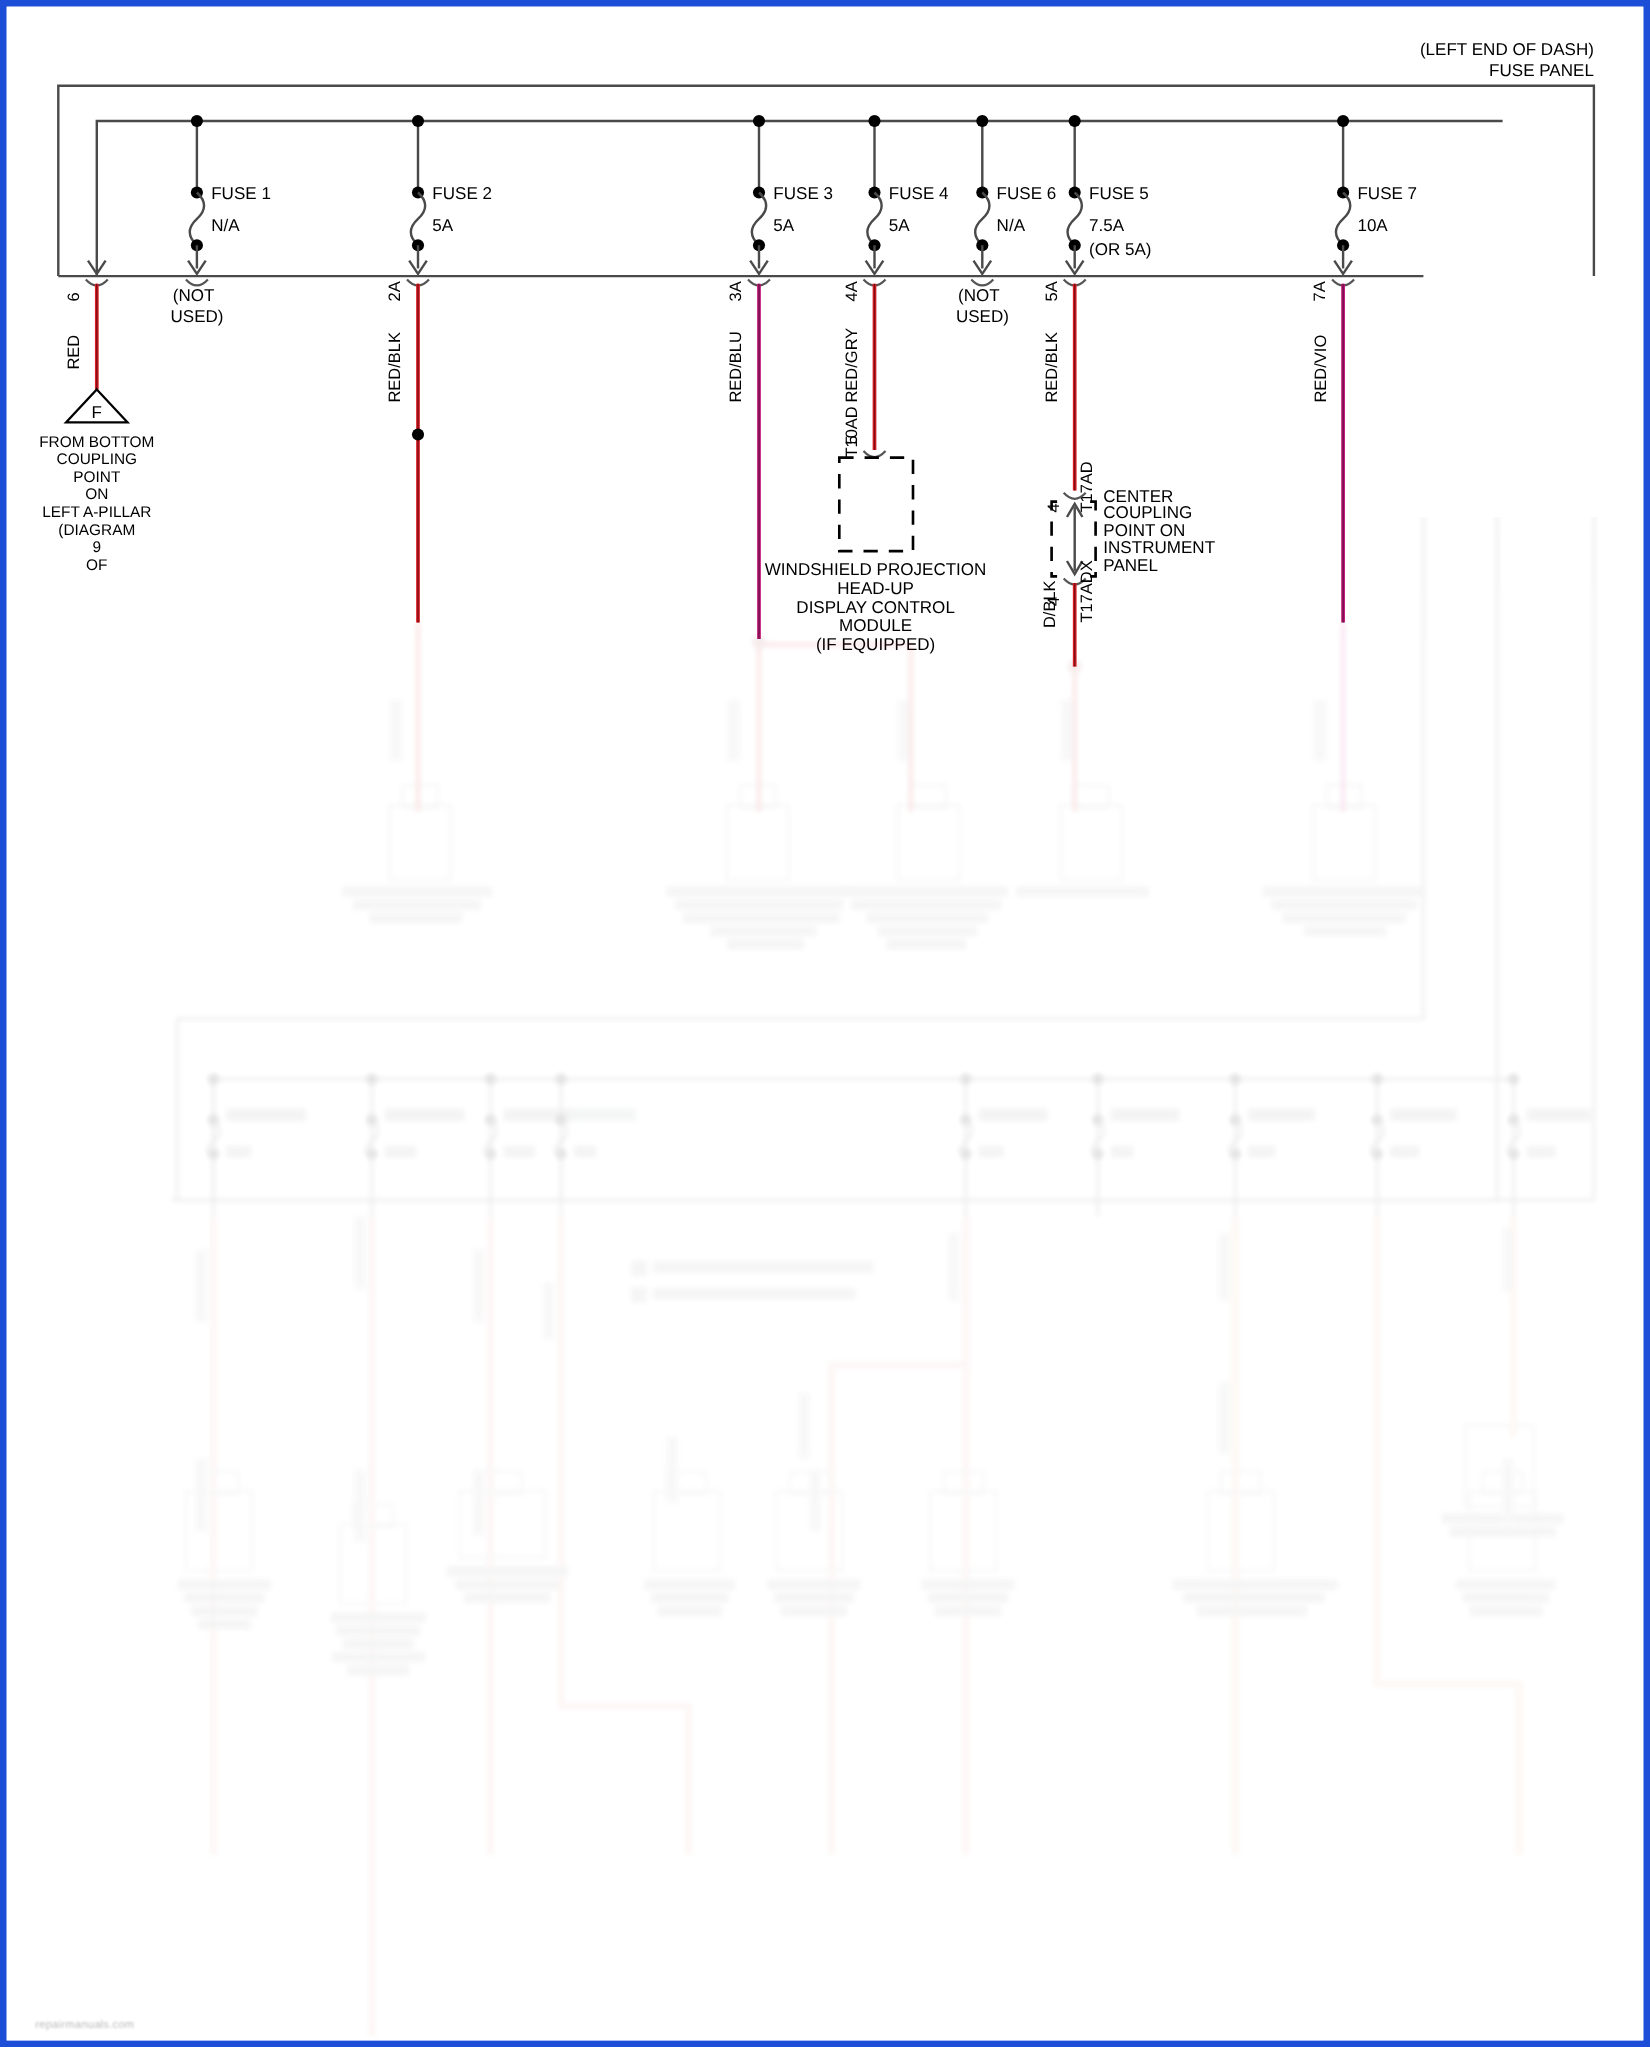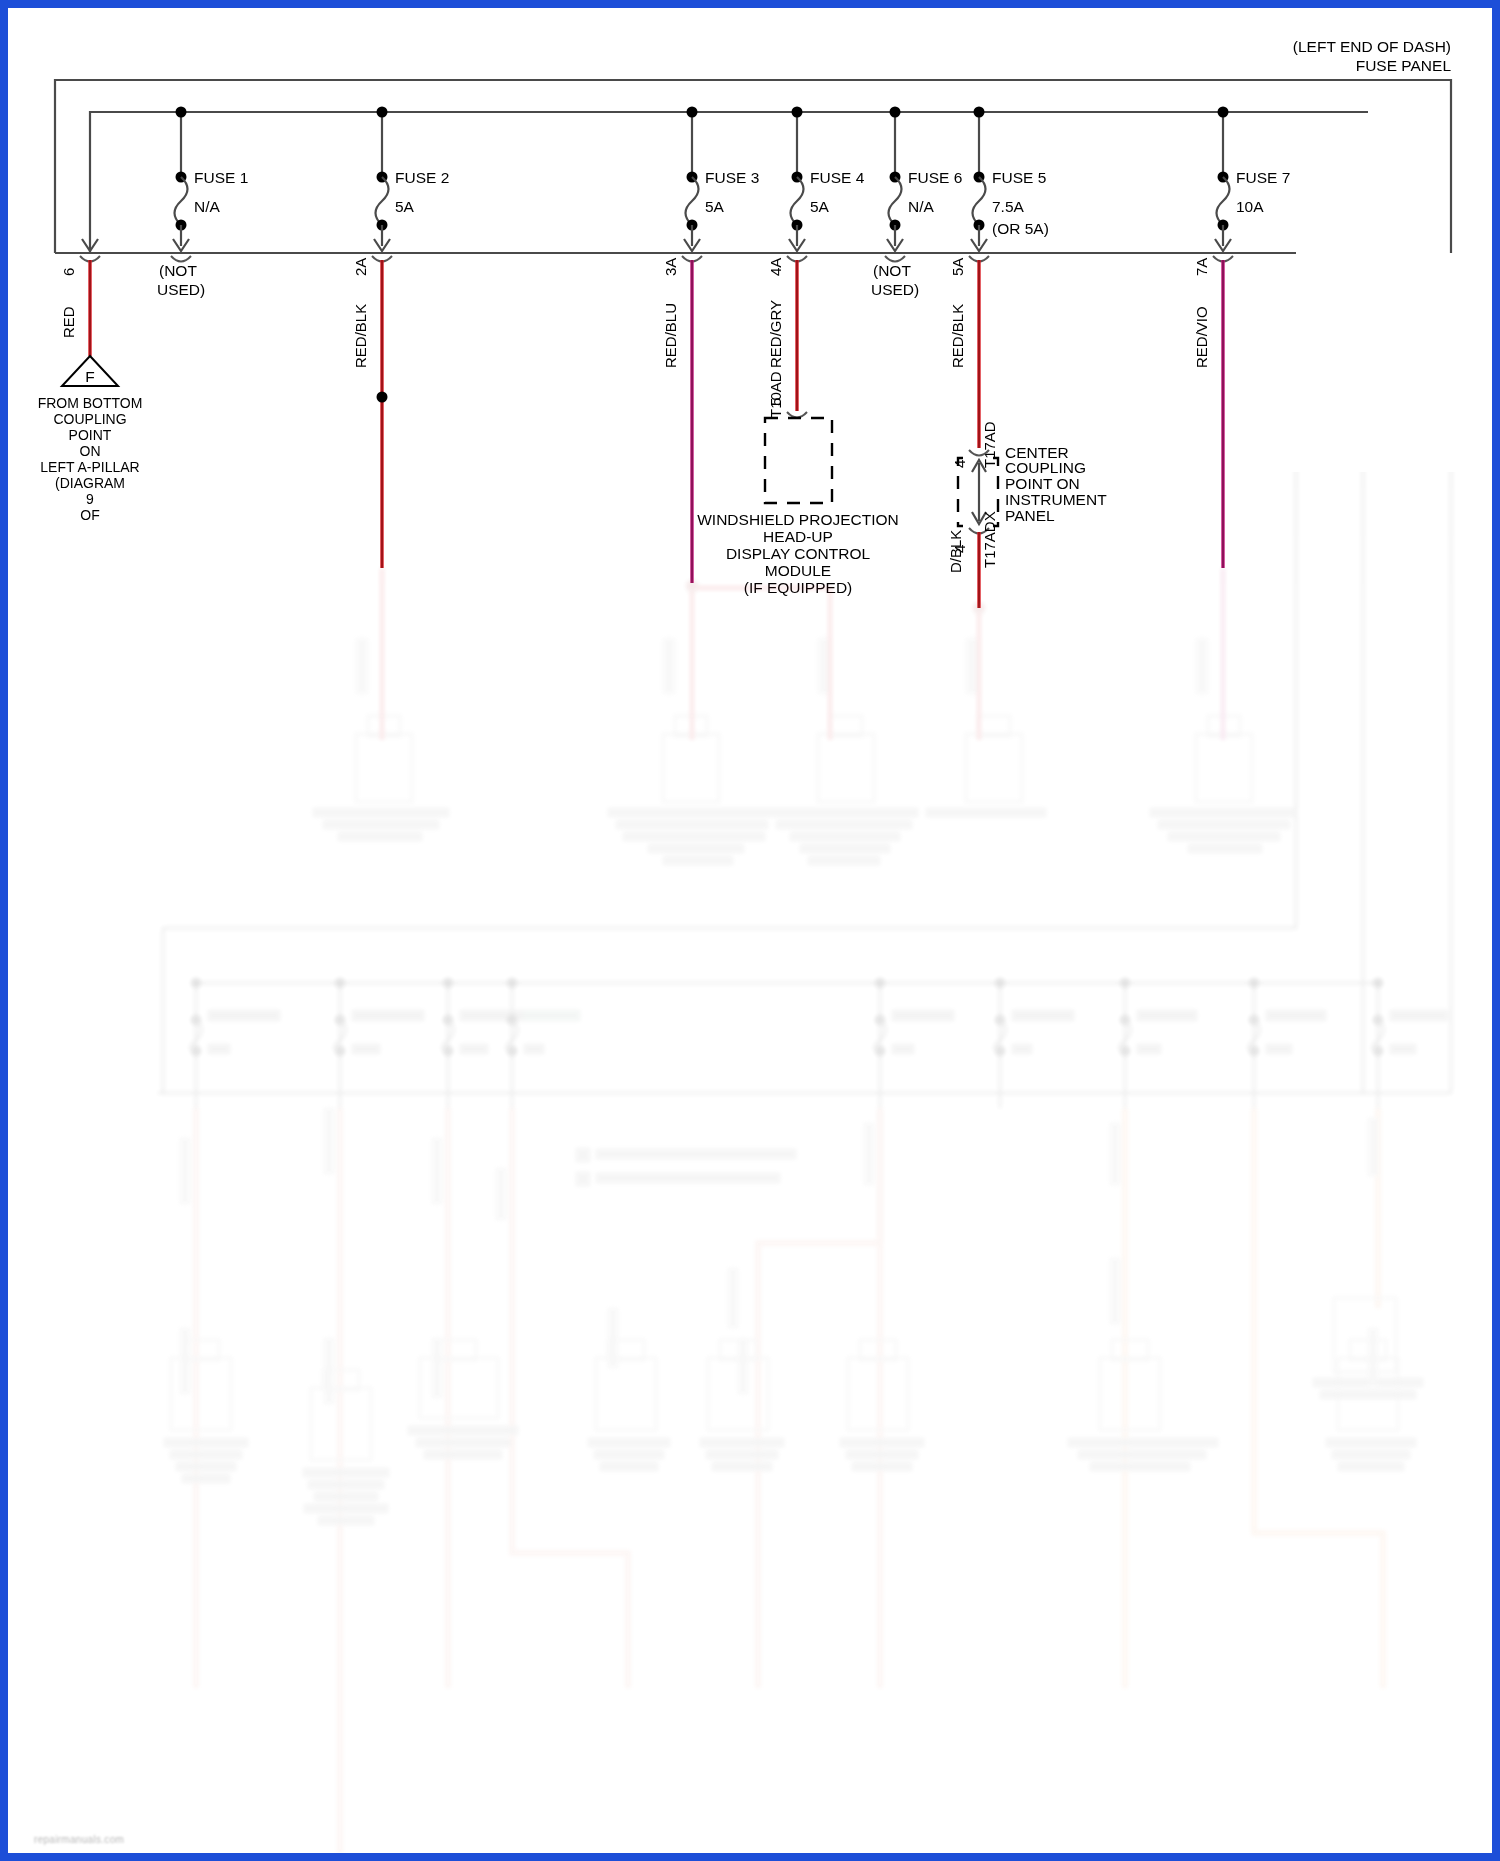--- a/index.html
+++ b/index.html
@@ -1,19 +1,19 @@
 <!DOCTYPE html>
 <html><head>
 <meta charset="utf-8">
 <style>
   html,body{margin:0;padding:0;background:#e8e8e8;}
   body{font-family:"Liberation Sans",sans-serif;}
   .page{
     position:relative;width:1500px;height:1861px;background:#ffffff;
-    box-sizing:border-box;border:8px solid #1d4ed8;overflow:hidden;
+    box-sizing:border-box;border:6px solid #1d4ed8;overflow:hidden;
   }
   .sheet{position:absolute;inset:0;background:#fff;}
   svg.diagram{position:absolute;left:0;top:0;width:1500px;height:1861px;}
   .txt{font-family:"Liberation Sans",sans-serif;fill:#000;font-size:15.5px;}
   .txt.small{font-size:14px;}
   .vert{font-family:"Liberation Sans",sans-serif;fill:#000;font-size:15px;}
   .ln{stroke:#4a4a4a;stroke-width:2.2;fill:none;}
   .ln-thin{stroke:#555;stroke-width:2;fill:none;}
   .wire-red{stroke:#d81f26;stroke-width:3.4;fill:none;}
   .wire-red-core{stroke:#7d0c10;stroke-width:1.2;fill:none;}

